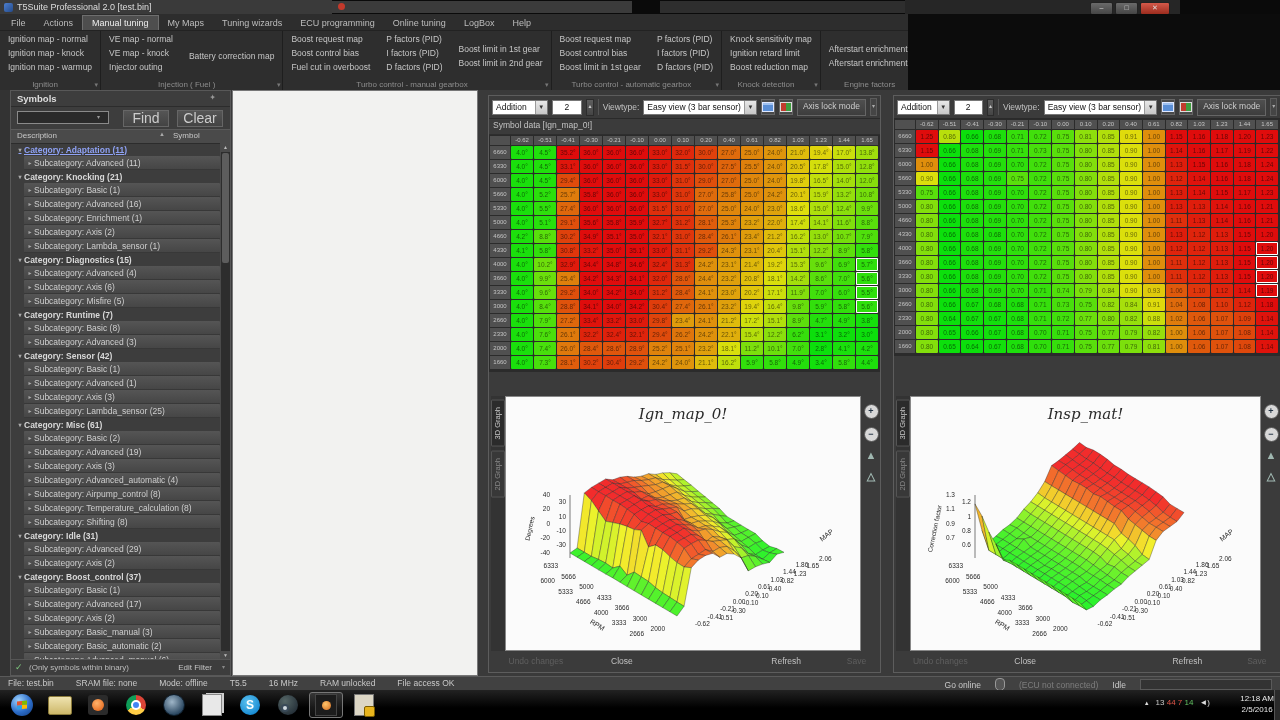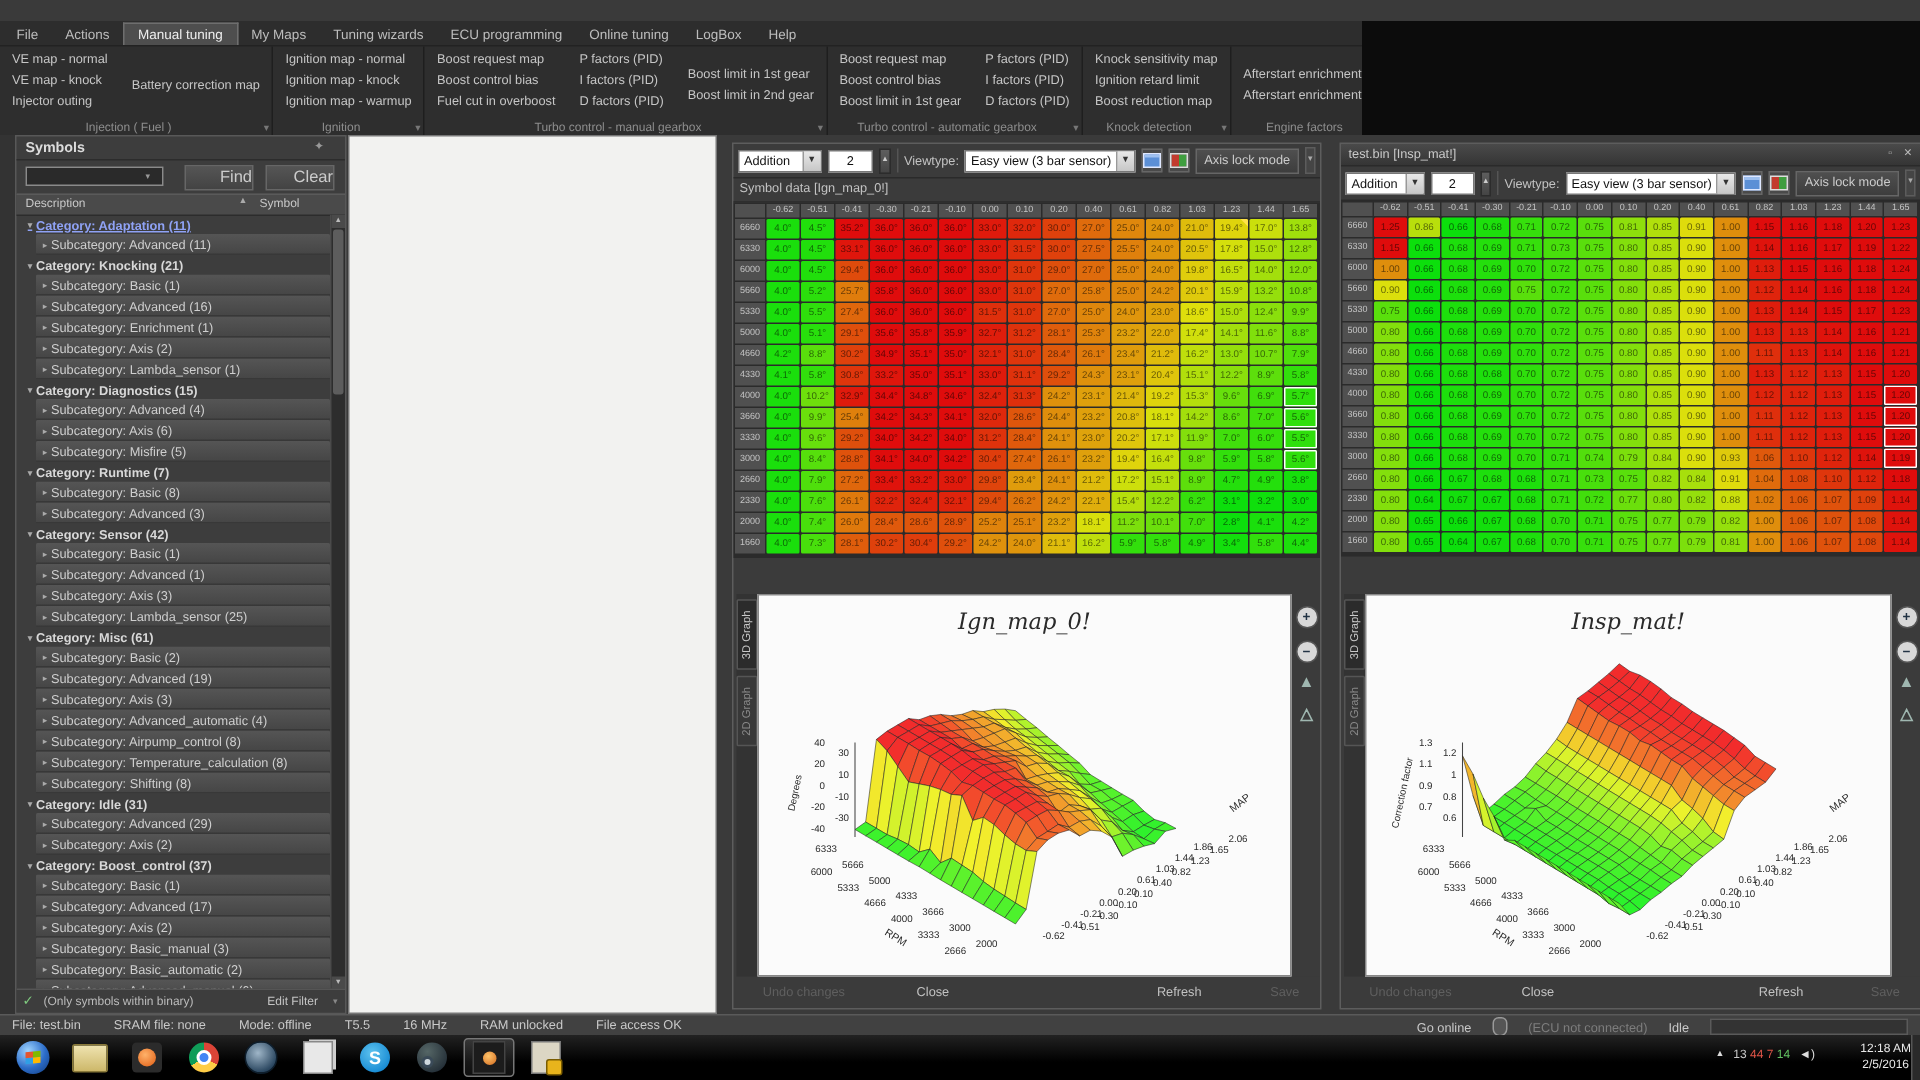--- a/index.html
+++ b/index.html
@@ -35,21 +35,21 @@
   .rlabarr{position:absolute;bottom:1px;right:2px;font-size:7px;color:#777;}
   
   #leftstrip{left:0;top:90px;width:10px;height:586px;background:#333;}
   #sympanel{left:10px;top:90px;width:221px;height:586px;background:#3d3d3d;border:1px solid #585858;box-sizing:border-box;}
   #symhdr{position:relative;height:15px;border-bottom:1px solid #2c2c2c;}
   #symtitle{position:absolute;left:6px;top:2px;font-size:9.5px;font-weight:bold;color:#ddd;}
   #pinicon{position:absolute;right:14px;top:2px;font-size:8px;color:#999;}
   #symsearchrow{position:relative;height:22px;}
   #symsearch{position:absolute;left:6px;top:4px;width:92px;height:13px;background:#2a2a2a;border:1px solid #8a8a8a;color:#ddd;font-size:8px;padding:0 2px;box-sizing:border-box;}
   #symsearcharr{position:absolute;left:86px;top:6px;font-size:6px;color:#999;}
-  .symbtn{position:absolute;top:3px;height:15px;background:linear-gradient(#555,#434343);border:1px solid #666;color:#ccc;font-size:11px;text-align:right;line-height:14px;}
+  .symbtn{position:absolute;top:3px;height:15px;background:linear-gradient(#555,#434343);border:1px solid #666;color:#ccc;font-size:14px;text-align:center;line-height:14px;}
   #findbtn{left:112px;width:44px;}
   #clearbtn{left:166px;width:44px;}
   #symcols{position:relative;height:13px;background:#4a4a4a;border-top:1px solid #5a5a5a;border-bottom:1px solid #2c2c2c;font-size:8px;color:#c8c8c8;}
   #coldesc{position:absolute;left:6px;top:1px;}
   #colsort{position:absolute;left:148px;top:1px;font-size:6px;color:#aaa;}
   #colsym{position:absolute;left:162px;top:1px;}
   #symlist{position:absolute;left:1px;right:10px;top:52px;bottom:15px;overflow:hidden;}
   .trow{height:13px;display:flex;align-items:center;font-size:8.5px;color:#cfcfcf;white-space:nowrap;}
   .trow .arr{width:8px;text-align:center;font-size:6px;color:#aaa;flex:0 0 8px;}
   .trow.cat{padding-left:4px;font-weight:bold;color:#d8d8d8;}
@@ -140,54 +140,69 @@
   #clock{position:absolute;right:6px;top:3px;text-align:center;font-size:8px;color:#e8e8e8;line-height:11px;}
   #showdesk{position:absolute;right:0;top:0;width:5px;height:30px;background:#2a2a2a;border-left:1px solid #555;}
   
   #cursor{left:414px;top:326px;width:12px;height:18px;}
 </style>
 </head>
 <body>
 
 <div id="screen">
 
+  <div class="abs" id="topstrip">
+    <div class="abs frag1"></div>
+    <div class="abs fragdot"></div>
+    <div class="abs frag2"></div>
+    <div class="abs frag3"></div>
+    <div class="abs" id="titleseg">
+      <div id="appicon"></div>
+      <div id="apptitle">T5Suite Professional 2.0 [test.bin]</div>
+    </div>
+    <div class="abs" id="wctrl">
+      <div class="wcb">–</div>
+      <div class="wcb">□</div>
+      <div class="wcb close">✕</div>
+    </div>
+  </div>
 
   <div class="abs" id="menubar">
       <div class="mtab">File</div>
       <div class="mtab">Actions</div>
       <div class="mtab active">Manual tuning</div>
       <div class="mtab">My Maps</div>
       <div class="mtab">Tuning wizards</div>
       <div class="mtab">ECU programming</div>
       <div class="mtab">Online tuning</div>
       <div class="mtab">LogBox</div>
       <div class="mtab">Help</div>
     </div>
   <div class="abs" id="menuvoid"></div>
 
   <div class="abs" id="ribbon">
       <div class="rgroup">
         <div class="rcol">
+          <div class="ritem">Ignition map - normal</div>
+          <div class="ritem">Ignition map - knock</div>
+          <div class="ritem">Ignition map - warmup</div>
+        </div>
+        <div class="rlabel">Ignition</div>
+        <div class="rlabarr">▾</div>
+      </div>
+      <div class="rgroup">
+        <div class="rcol">
           <div class="ritem">VE map - normal</div>
           <div class="ritem">VE map - knock</div>
           <div class="ritem">Injector outing</div>
         </div>
         <div class="rcol center">
           <div class="ritem">Battery correction map</div>
         </div>
         <div class="rlabel">Injection ( Fuel )</div>
-        <div class="rlabarr">▾</div>
-      </div>
-      <div class="rgroup">
-        <div class="rcol">
-          <div class="ritem">Ignition map - normal</div>
-          <div class="ritem">Ignition map - knock</div>
-          <div class="ritem">Ignition map - warmup</div>
-        </div>
-        <div class="rlabel">Ignition</div>
         <div class="rlabarr">▾</div>
       </div>
       <div class="rgroup">
         <div class="rcol">
           <div class="ritem">Boost request map</div>
           <div class="ritem">Boost control bias</div>
           <div class="ritem">Fuel cut in overboost</div>
         </div>
         <div class="rcol">
           <div class="ritem">P factors (PID)</div>
@@ -1072,25 +1087,20 @@
         </div>
       </div>
       <div class="wbtns">
         <div class="wbtn dis" style="position: absolute; left: 12%; transform: translateX(-50%);">Undo changes</div>
         <div class="wbtn" style="position: absolute; left: 34%; transform: translateX(-50%);">Close</div>
         <div class="wbtn" style="position: absolute; left: 76%; transform: translateX(-50%);">Refresh</div>
         <div class="wbtn dis" style="position: absolute; left: 94%; transform: translateX(-50%);">Save</div>
       </div>
     </div>
   <div class="mapwin" id="win1">
-      <div class="wtitle">
-        <span>test.bin [Insp_mat!]</span>
-        <div class="wtbtn" style="right: 14px;">▫</div>
-        <div class="wtbtn" style="right: 2px;">✕</div>
-      </div>
       <div class="wtool">
         <div class="combo" style="width: 100px;">
           <div class="ctext">Addition</div>
           <div class="carr">▼</div>
         </div>
         <div class="numbox">2</div>
         <div class="stepbtn">▴</div>
         <div class="tsep"></div>
         <div class="tlabel">Viewtype:</div>
         <div class="combo" style="width: 128px;">

